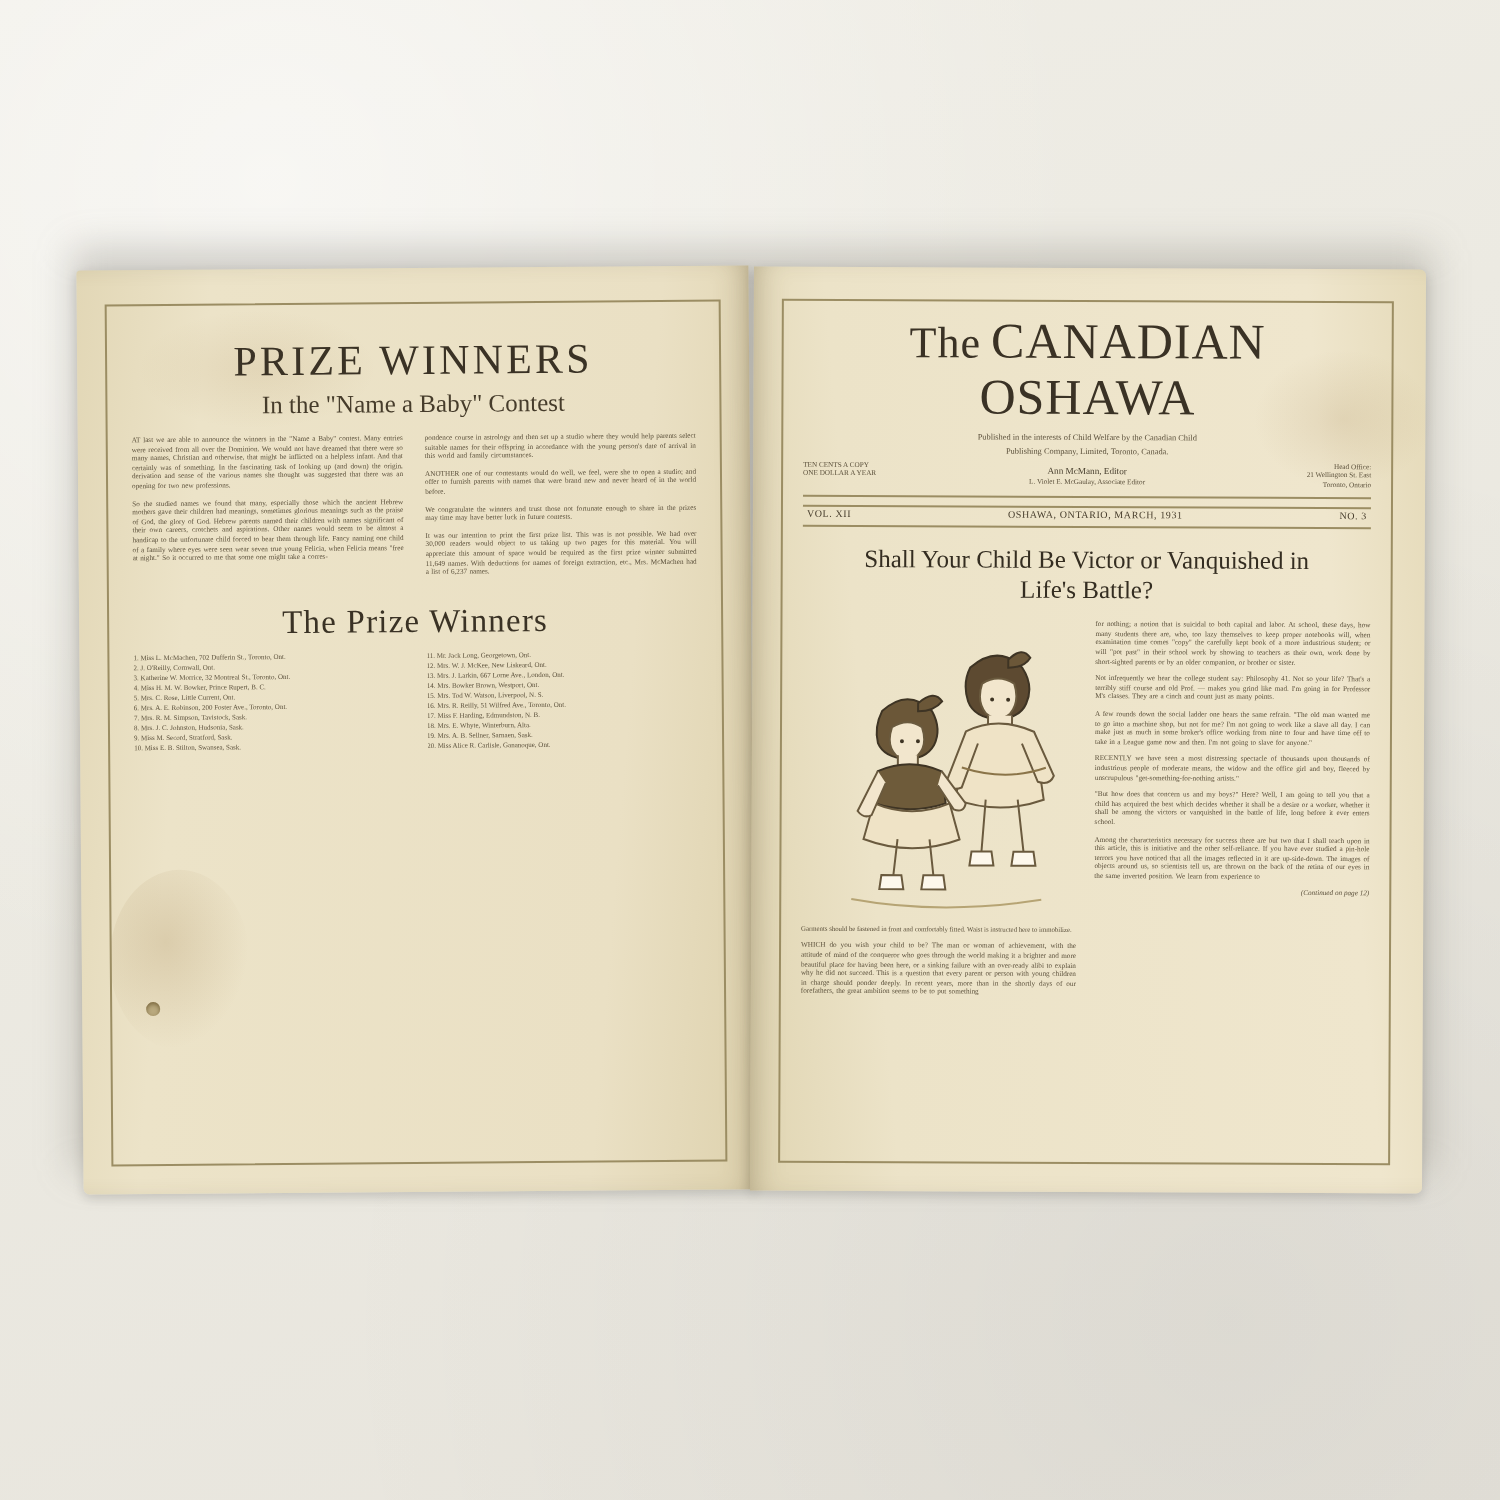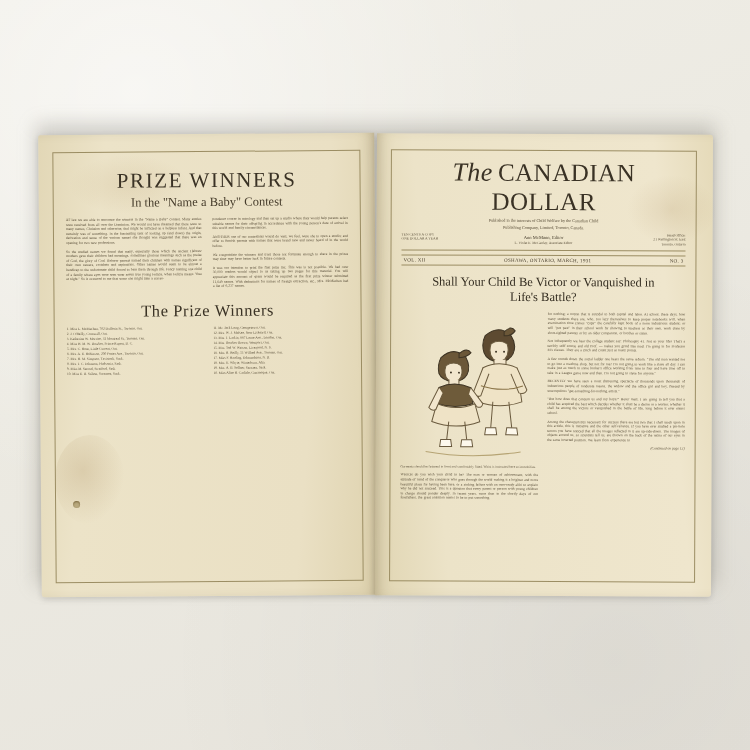--- a/index.html
+++ b/index.html
@@ -96,21 +96,21 @@
     border:1px solid #9b8d63;
     padding:7px 10px;
     box-sizing:border-box;
   }
   .masthead{text-align:center;border-bottom:1px solid #9b8d63;padding-bottom:4px;}
   .mast-title{
     font-size:25px;color:#3a3225;letter-spacing:.5px;
     font-family:"Liberation Serif", serif;
   }
   .mast-the{
-    font-style:italic;font-size:26px;margin-right:5px;
+    font-size:22px;margin-right:5px;
   }
   .mast-line{font-size:4.2px;color:#5a4f3a;line-height:5px;margin-top:2px;}
   .mast-3col{display:flex;justify-content:space-between;align-items:flex-start;margin-top:3px;font-size:3.6px;color:#5a4f3a;line-height:4.4px;}
   .mast-3col .c{flex:1;text-align:center;}
   .mast-3col .c.l{text-align:left;}
   .mast-3col .c.r{text-align:right;}
   .mast-editor{font-size:4.6px;line-height:5.6px;color:#4a4130;text-align:center;margin-top:2px;}
   .volbar{
     display:flex;justify-content:space-between;font-size:5px;color:#463c2b;
     border-top:1px solid #9b8d63;border-bottom:1px solid #9b8d63;
@@ -188,21 +188,21 @@
       </div>
     </div>
   </div>
 
   <div class="page right">
     <div class="stain s2"></div>
     <div class="rp-frame">
 
       <div class="masthead">
         <div class="mast-title">
-          <span class="mast-the">The</span><span>CANADIAN DOLLAR</span>
+          <span class="mast-the">The</span><span>CANADIAN OSHAWA</span>
         </div>
         <div class="mast-line">Published in the interests of Child Welfare by the Canadian Child</div>
         <div class="mast-line">Publishing Company, Limited, Toronto, Canada.</div>
         <div class="mast-3col">
           <div class="c l">
             <div>TEN CENTS A COPY</div>
             <div>ONE DOLLAR A YEAR</div>
           </div>
           <div class="c">
             <div class="mast-editor">Ann McMann, Editor</div>

